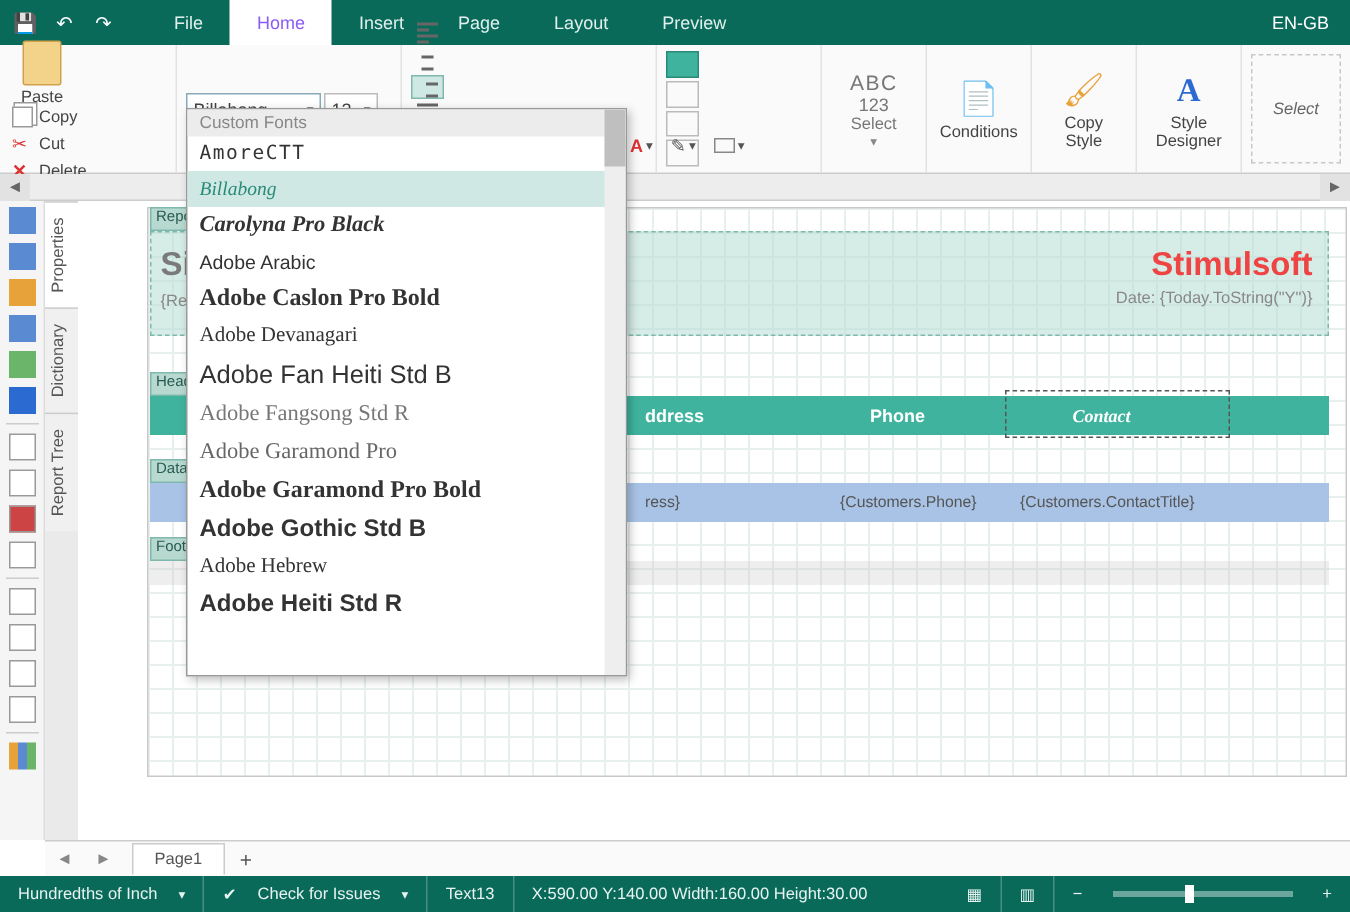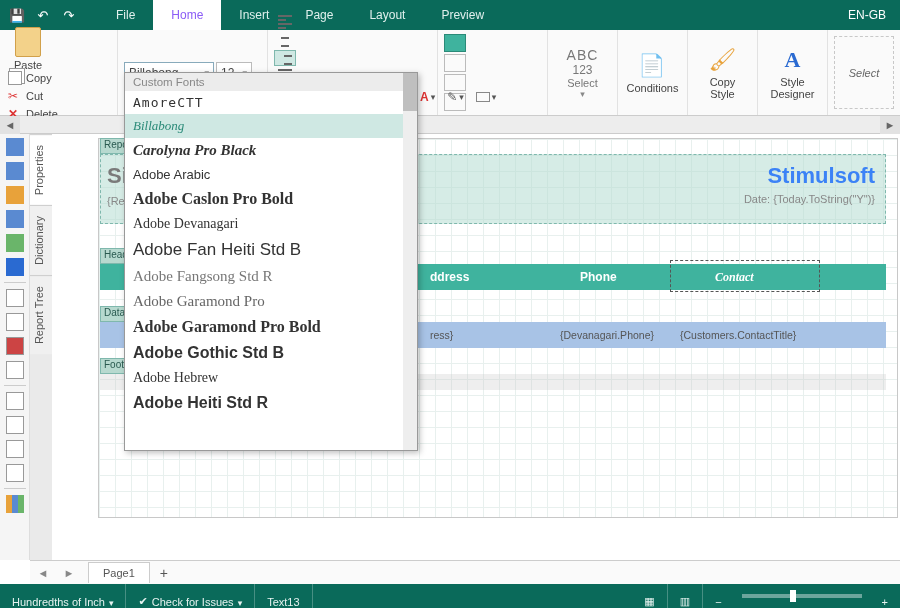--- a/index.html
+++ b/index.html
@@ -73,21 +73,21 @@
 .canvas-wrap { flex:1; position:relative; background:#fff; overflow:hidden; }
 .grid { position:absolute; left:46px; top:4px; width:800px; height:380px; background:#fff;
   background-image: repeating-linear-gradient(#e8f0ee 0 1px, transparent 1px 16px), repeating-linear-gradient(90deg,#e8f0ee 0 1px, transparent 1px 16px);
   border:1px solid #c8c8c8; }
 
 
 .bandlabel { position:absolute; left:48px; width:60px; height:16px; background:#b7d9cf; border:1px solid #7fb8ad; font-size:10px; color:#2a5a50; padding:0 3px; }
 .band { position:absolute; left:48px; right:14px; }
 
 .report-title { top:14px; height:70px; background:rgba(180,220,210,0.55); border:1px dashed #7fb8ad; }
-.brand { position:absolute; right:10px; top:8px; font-size:22px; color:#3b82f6; font-weight:bold; }
+.brand { position:absolute; right:10px; top:8px; font-size:22px; color:#ef4444; font-weight:bold; }
 .datestr { position:absolute; right:10px; top:38px; font-size:11px; color:#888; }
 .reptitle { position:absolute; left:6px; top:8px; font-size:22px; font-weight:bold; color:#7a7a7a; }
 .repdesc { position:absolute; left:6px; top:40px; font-size:11px; color:#888; }
 
 .header-band { top:130px; height:26px; background:#3fb39e; }
 .header-band .col { position:absolute; top:0; height:26px; color:#fff; font-size:12px; display:flex; align-items:center; font-weight:bold; }
 .sel-box { position:absolute; border:1px dashed #555; }
 
 .data-band { top:186px; height:26px; background:#a8c3e6; font-size:10.5px; color:#555; }
 .data-band .cell { position:absolute; top:0; height:26px; display:flex; align-items:center; }
@@ -107,21 +107,21 @@
 .tool-dds .t { display:flex; align-items:center; gap:2px; font-size:12px; color:#555; }
 
 
 .pagetabs { position:absolute; bottom:24px; left:30px; right:0; height:24px; background:#fafafa; border-top:1px solid #ccc; display:flex; align-items:center; font-size:11px; color:#555; }
 .pagetabs .nav { width:26px; text-align:center; color:#888; }
 .pagetabs .ptab { padding:4px 14px; border:1px solid #ccc; border-bottom:none; background:#fff; margin-left:6px; }
 .pagetabs .plus { padding:4px 10px; font-size:14px; }
 
 
 .status { position:absolute; bottom:0; left:0; right:0; height:24px; background:#0a6a5a; color:#e6f3f0; font-size:11px; display:flex; align-items:center; }
-.status .seg { padding:0 12px; border-right:1px solid rgba(255,255,255,0.25); height:100%; display:flex; align-items:flex-end; gap:4px; }
+.status .seg { padding:0 12px; border-right:1px solid rgba(255,255,255,0.25); height:100%; display:flex; align-items:center; gap:14px; }
 .status .dd { font-size:9px; }
 .status .spacer { flex:1; }
 .status .slider { width:120px; height:4px; background:rgba(255,255,255,0.4); position:relative; margin:0 8px; }
 .status .slider .knob { position:absolute; left:40%; top:-4px; width:6px; height:12px; background:#fff; }
 </style>
 </head>
 <body>
 
 <div class="titlebar">
   <div class="qat">
@@ -325,21 +325,21 @@
     <div class="band header-band" style="top:130px">
       <div class="col" style="left:330px">ddress</div>
       <div class="col" style="left:480px">Phone</div>
       <div class="col" style="left:615px;font-family:cursive;font-style:italic">Contact</div>
       <div class="sel-box" style="left:570px;top:-4px;width:150px;height:32px"></div>
     </div>
 
     <div class="bandlabel" style="top:172px">Data</div>
     <div class="band data-band" style="top:188px">
       <div class="cell" style="left:330px">ress}</div>
-      <div class="cell" style="left:460px">{Devanagari.Phone}</div>
+      <div class="cell" style="left:460px">{Customers.Phone}</div>
       <div class="cell" style="left:580px">{Customers.ContactTitle}</div>
     </div>
 
     <div class="bandlabel" style="top:224px">Foot</div>
     <div class="band footer-band" style="top:240px"></div>
   </div>
 </div>
 
 <div class="font-dd">
   <div class="hdr">Custom Fonts</div>
@@ -372,20 +372,21 @@
   <div class="seg">
       <span>Hundredths of Inch</span>
       <span class="dd">▾</span>
     </div>
   <div class="seg">
       <span>✔</span>
       <span>Check for Issues</span>
       <span class="dd">▾</span>
     </div>
   <div class="seg">Text13</div>
+  <div class="seg" style="border:none">X:590.00 Y:140.00 Width:160.00 Height:30.00</div>
   <div class="spacer"></div>
   <div class="seg">▦</div>
   <div class="seg">▥</div>
   <div class="seg" style="border:none">−</div>
   <div class="slider">
       <div class="knob"></div>
     </div>
   <div class="seg" style="border:none">+</div>
 </div>
 

